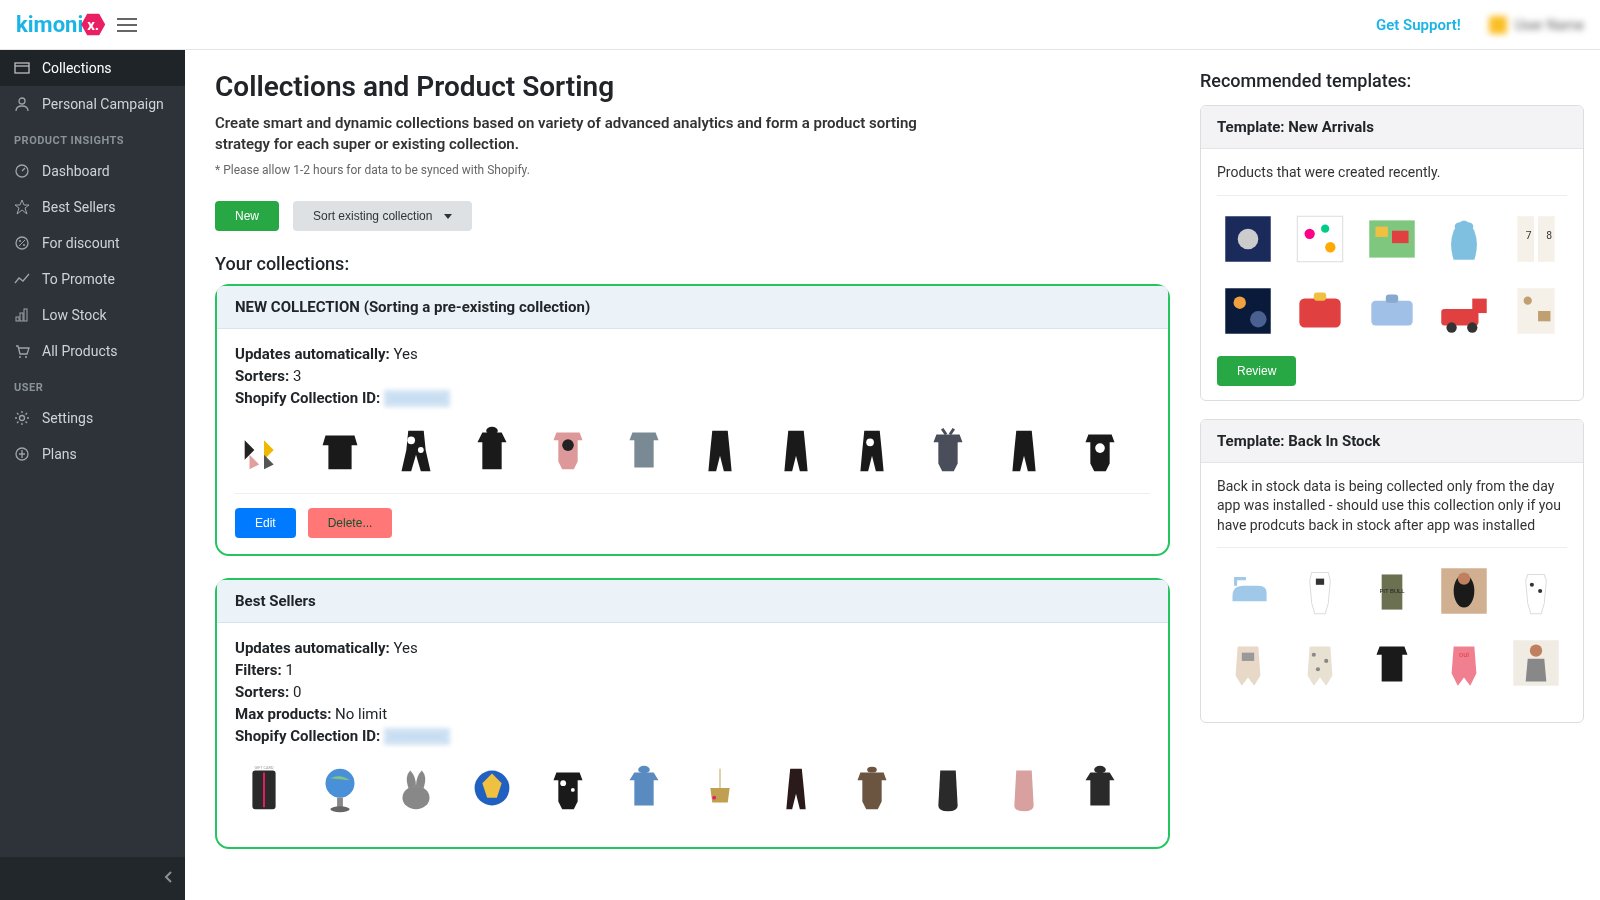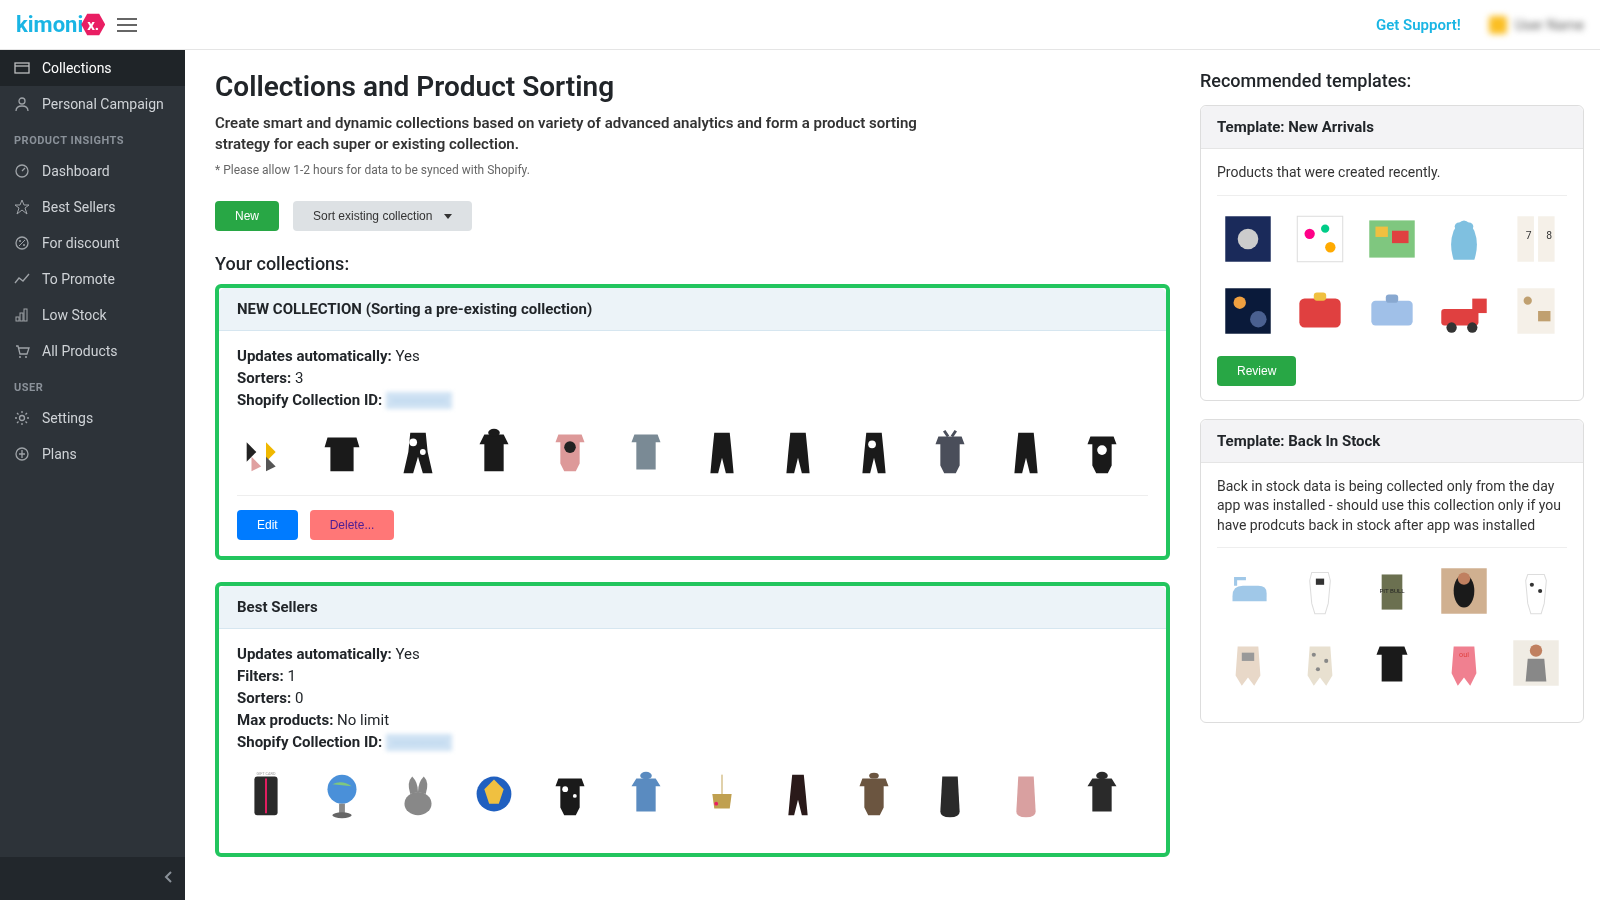--- a/index.html
+++ b/index.html
@@ -30,26 +30,26 @@
 .content { flex: 1; padding: 20px 30px; overflow-y: auto; }
 .page-title { font-size: 28px; font-weight: 600; margin-bottom: 10px; }
 .page-desc { font-size: 15px; font-weight: 600; color: #333; max-width: 760px; line-height: 1.4; }
 .page-note { font-size: 12px; color: #666; margin-top: 8px; }
 
 .action-row { display: flex; gap: 14px; margin-top: 24px; }
 .btn { padding: 8px 20px; border-radius: 4px; border: none; font-size: 12px; cursor: pointer; font-weight: 500; }
 .btn-green { background: #28a745; color: #fff; }
 .btn-gray { background: #dde1e4; color: #333; display: inline-flex; align-items: center; gap: 12px; }
 .btn-blue { background: #007bff; color: #fff; }
-.btn-red { background: #f77; color: #4c1d95; }
+.btn-red { background: #f77; color: #14532d; }
 .caret-down { width: 0; height: 0; border-left: 4px solid transparent; border-right: 4px solid transparent; border-top: 5px solid #333; }
 
 .sub-heading { font-size: 18px; font-weight: 500; margin-top: 22px; margin-bottom: 10px; }
 
-.card { border: 4px solid #22c55e; border-radius: 6px; margin-bottom: 22px; background: #fff; }
+.card { border: 2px solid #22c55e; border-radius: 14px; margin-bottom: 22px; background: #fff; }
 .card-header { background: #ecf3f8; padding: 12px 18px; font-weight: 700; font-size: 15px; border-bottom: 1px solid #d6e6f0; border-radius: 6px 6px 0 0; }
 .card-body { padding: 16px 18px; }
 .meta-row { font-size: 15px; margin-bottom: 4px; }
 .meta-label { font-weight: 700; }
 .blurred-id { background: #cfe2f3; color: #6fa8dc; padding: 1px 6px; filter: blur(2px); font-size: 13px; }
 .thumb-row { display: flex; gap: 18px; margin: 14px 0; padding-bottom: 14px; border-bottom: 1px solid #eee; flex-wrap: wrap; }
 .thumb { width: 58px; height: 58px; display: flex; align-items: center; justify-content: center; }
 .thumb svg { width: 100%; height: 100%; }
 .card-actions { display: flex; gap: 12px; }
 

